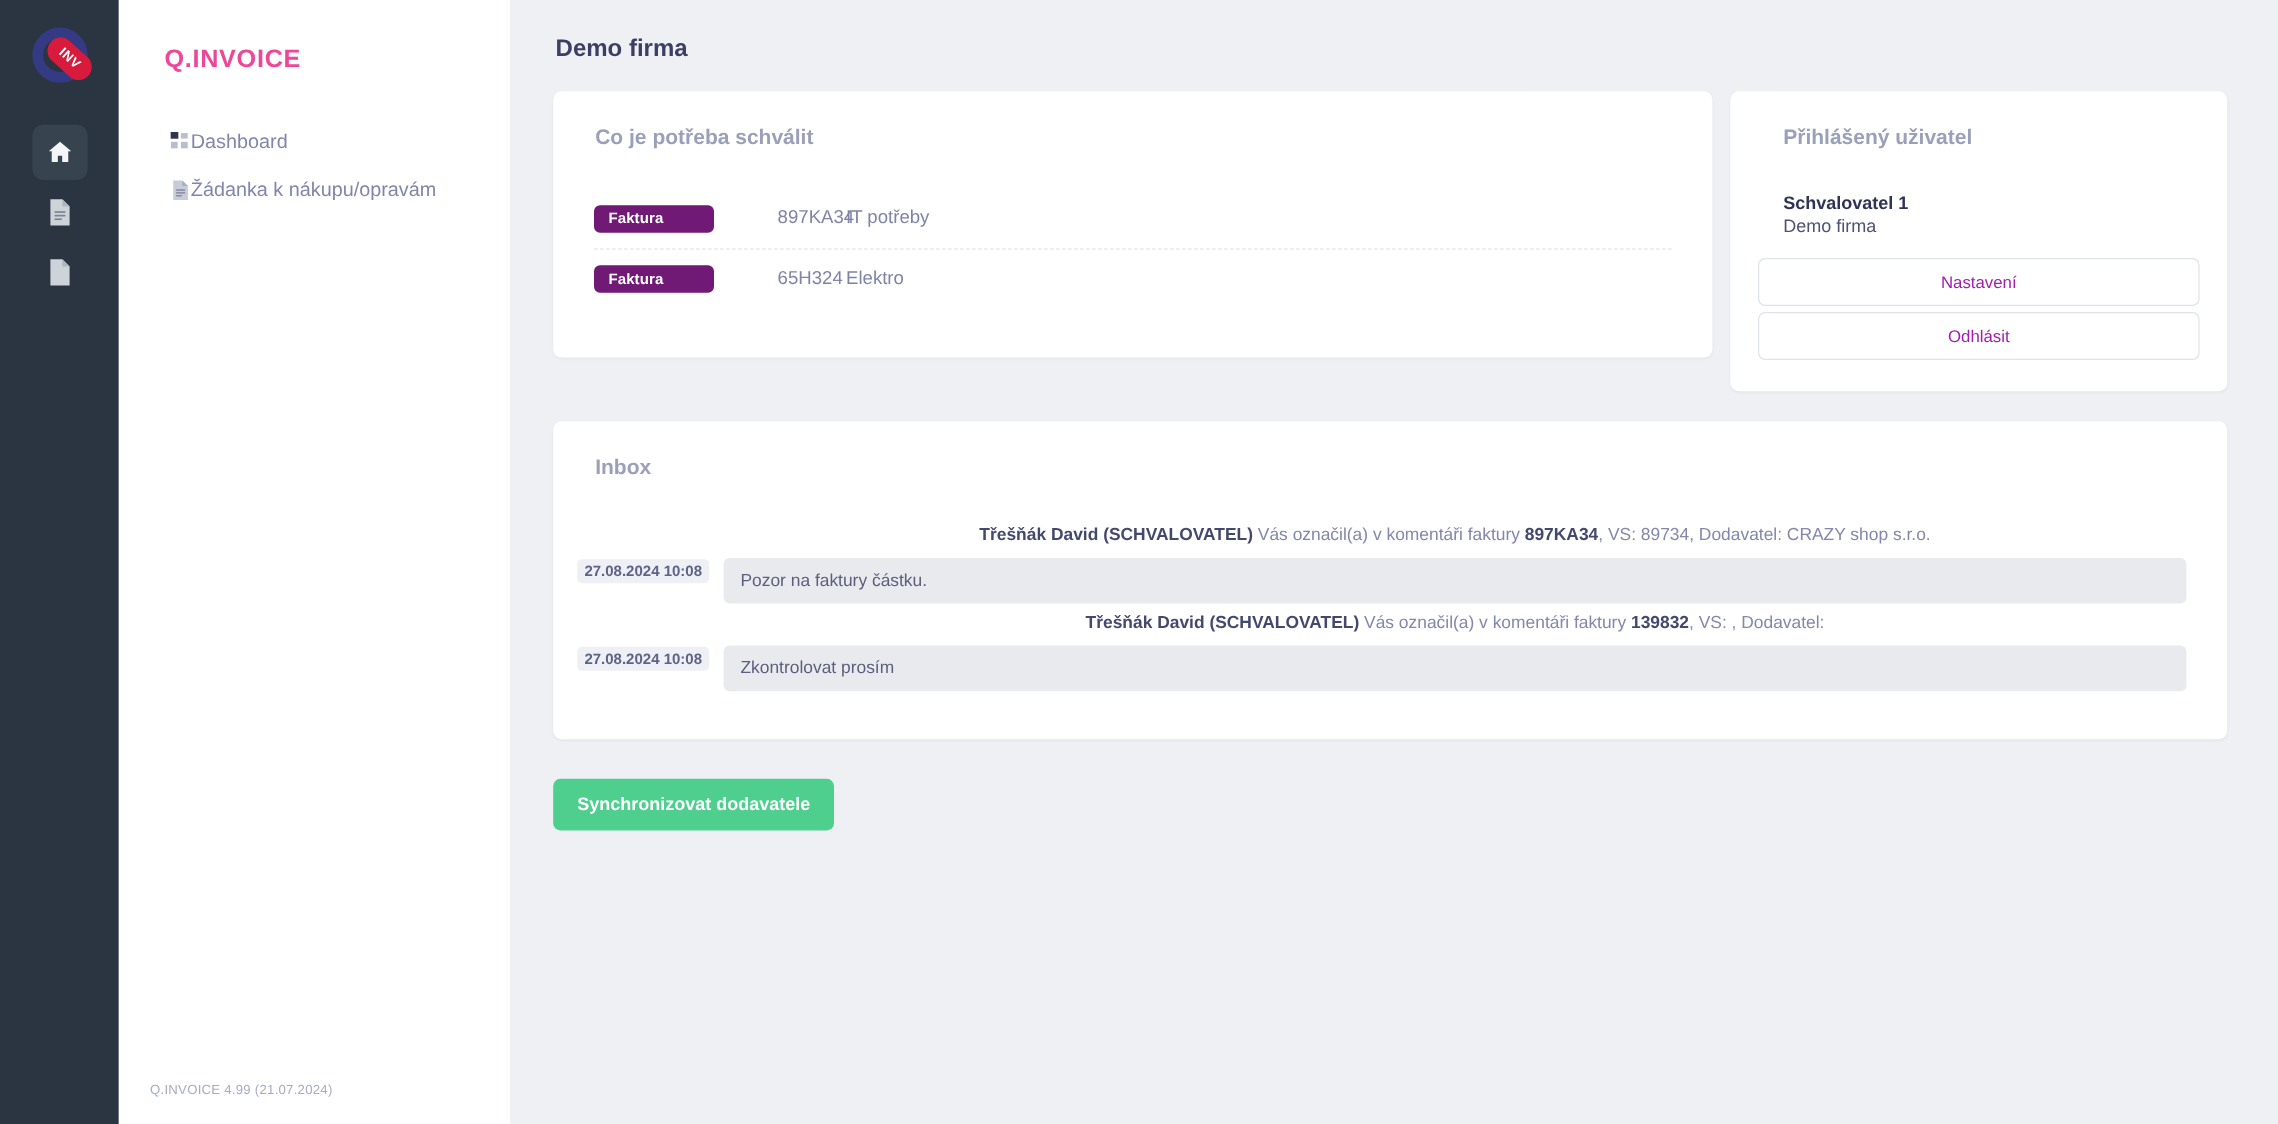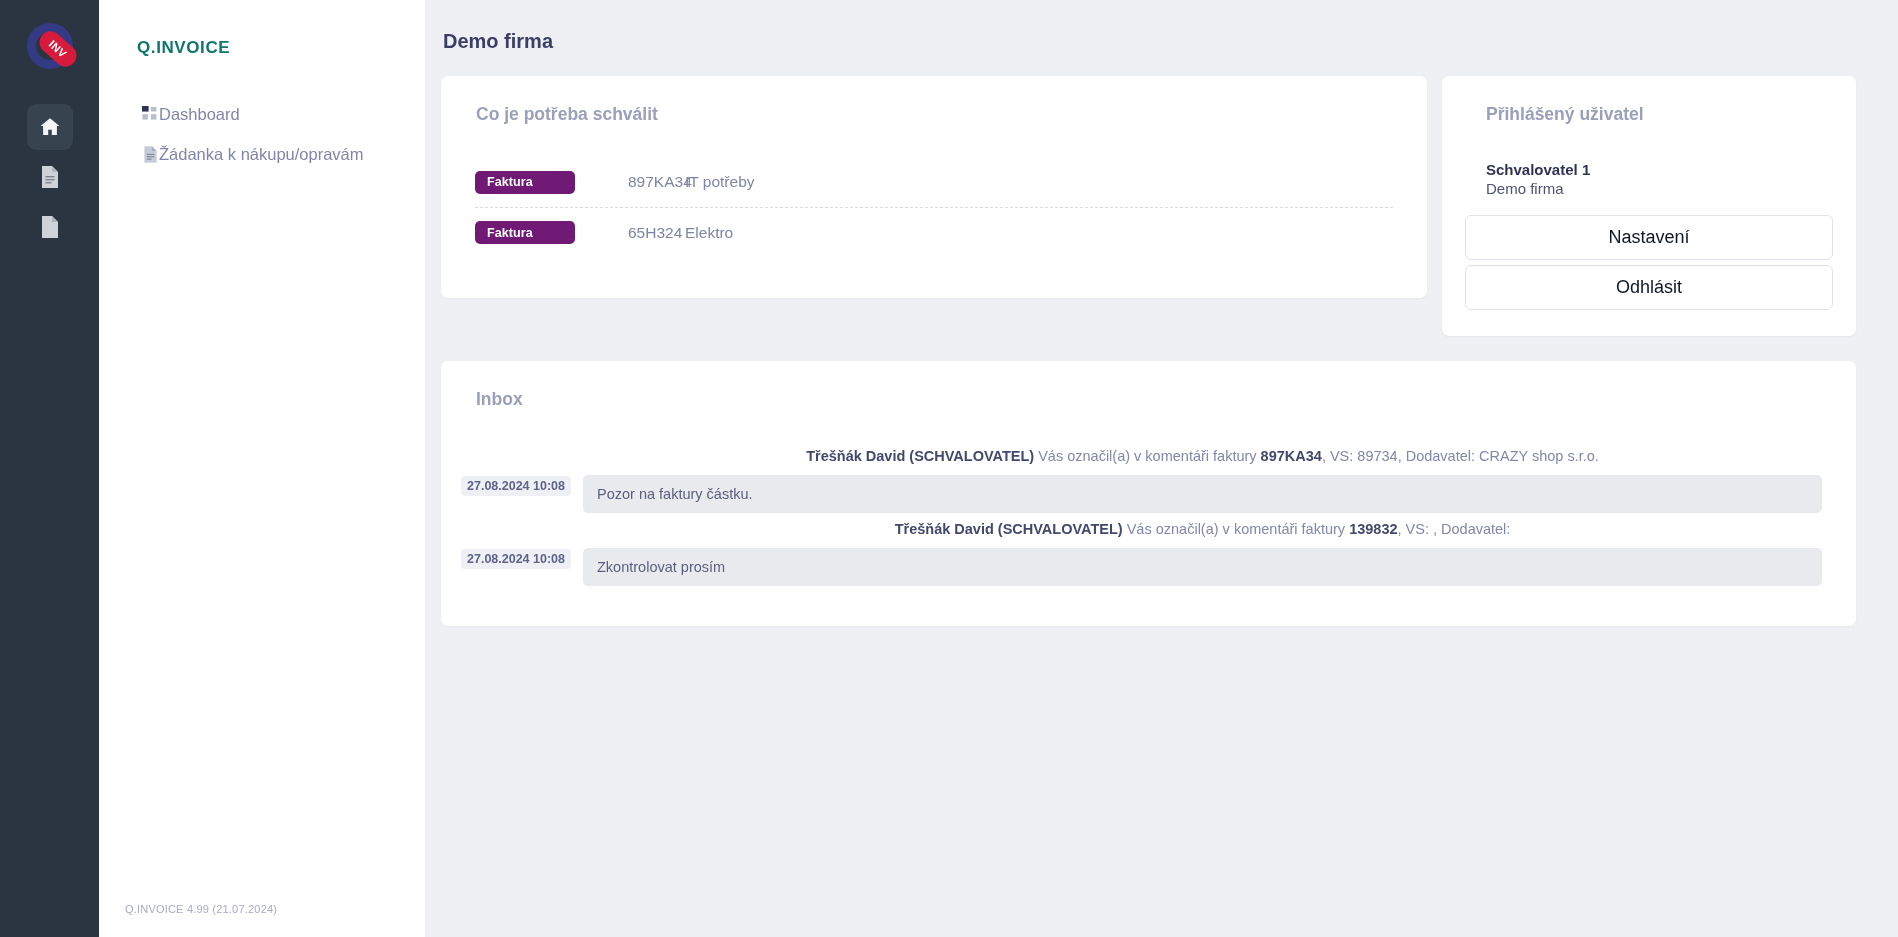--- a/index.html
+++ b/index.html
@@ -73,24 +73,24 @@
 
   
   .sidebar {
     width: 326px;
     flex: 0 0 326px;
     background: #ffffff;
     position: relative;
     padding: 38px 0 0 0;
   }
   .brand {
-    font-size: 17px;
+    font-size: 21px;
     font-weight: 700;
     letter-spacing: .6px;
-    color: #0f766e;
+    color: #ec4899;
     padding: 0 0 0 38px;
     margin-bottom: 36px;
   }
   .nav-item {
     display: flex;
     align-items: center;
     gap: 0;
     padding: 10px 18px 10px 42px;
     font-size: 16.5px;
     color: #8186a8;
@@ -103,21 +103,21 @@
     bottom: 22px;
     font-size: 11px;
     color: #a7abc4;
     letter-spacing: .2px;
   }
 
   
   .main {
     flex: 1 1 auto;
     background: #eff0f4;
-    padding: 22px 42px 0 16px;
+    padding: 22px 42px 0 36px;
     overflow: hidden;
   }
   .page-title {
     font-size: 20px;
     font-weight: 700;
     color: #3b3f63;
     margin: 8px 0 23px 2px;
   }
   .cols {
     display: flex;
@@ -185,22 +185,22 @@
   }
   .ghost-btn {
     display: block;
     width: 100%;
     margin-top: 18px;
     padding: 11px 0;
     background: #fff;
     border: 1px solid #dfe2ec;
     border-radius: 6px;
     font-family: inherit;
-    font-size: 18px;
-    color: #0f172a;
+    font-size: 14px;
+    color: #a21caf;
     cursor: pointer;
     text-align: center;
   }
   .ghost-btn + .ghost-btn { margin-top: 5px; }
 
   
   .inbox-card { margin-top: 25px; padding-bottom: 34px; }
   .inbox-body { margin-top: 36px; padding: 0 34px 0 20px; }
   .msg {
     display: flex;
@@ -389,15 +389,16 @@
           </div>
           <div class="msg-main">
             <div class="msg-head"><b>Třešňák David (SCHVALOVATEL)</b><span> Vás označil(a) v komentáři faktury </span><b>139832</b><span>, VS: , Dodavatel:</span></div>
             <div class="msg-bubble">Zkontrolovat prosím</div>
           </div>
         </div>
 
       </div>
     </section>
 
+    <button class="sync-btn">Synchronizovat dodavatele</button>
   </main>
 
 </div>
 
 </body></html>

